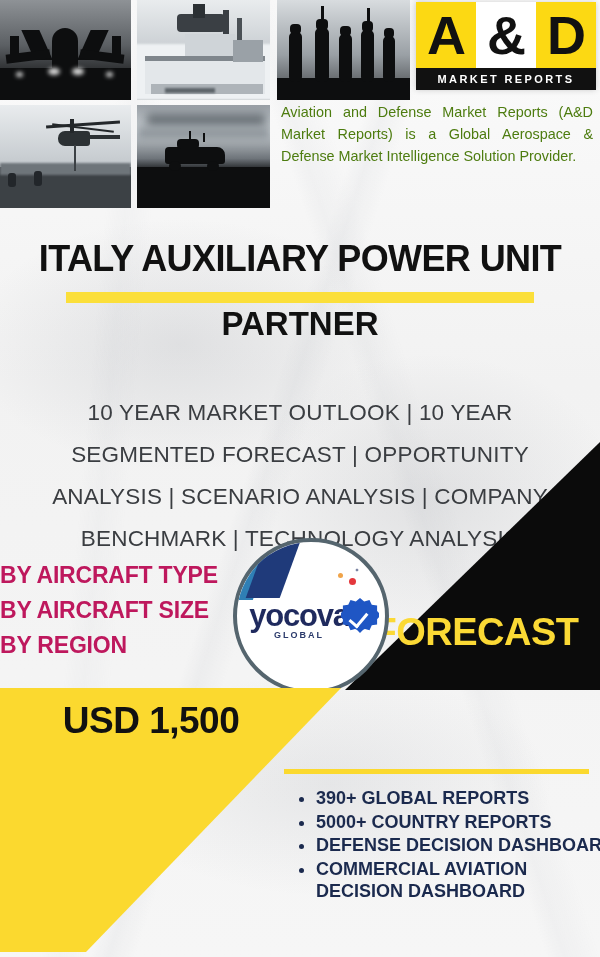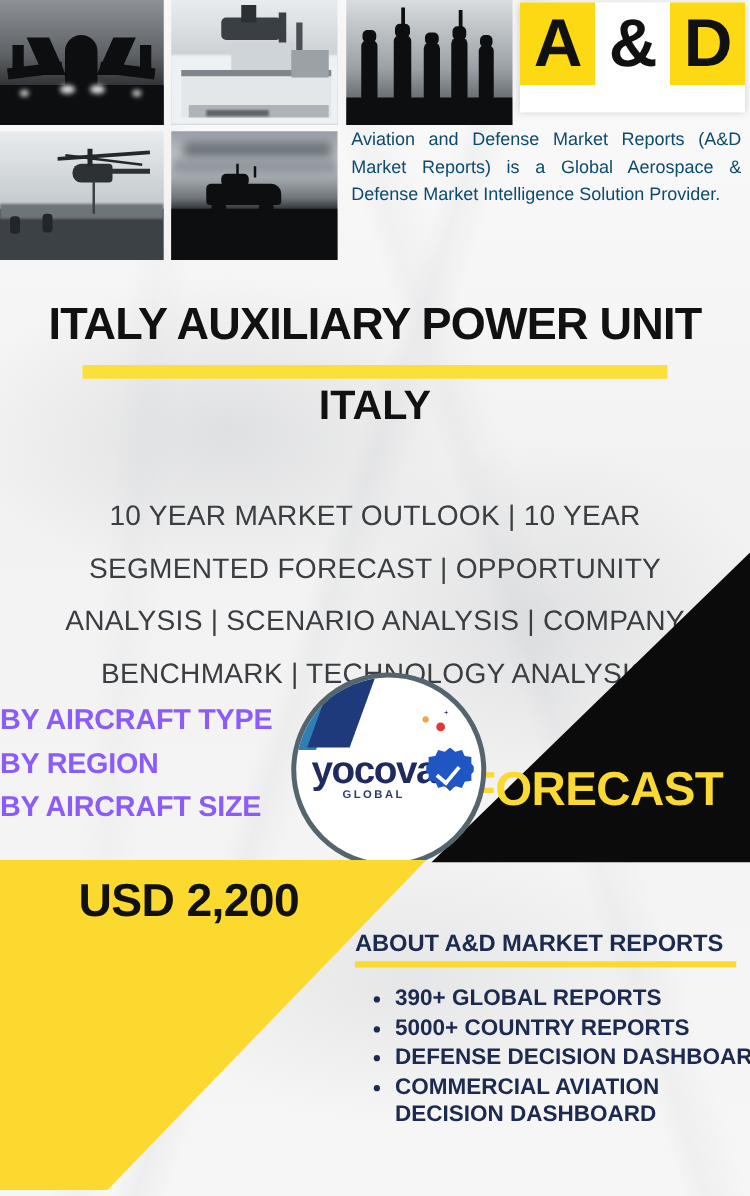--- a/index.html
+++ b/index.html
@@ -50,21 +50,21 @@
   .logo-cell.y{background:#FCD913;}
   .logo-cell.w{background:#ffffff;}
   .logo-letter{font-family:"Liberation Sans", sans-serif;font-weight:bold;font-size:54px;
                color:#111;line-height:1;letter-spacing:-1px;}
   .logo-bar{position:absolute;left:0;top:66px;width:180px;height:22px;background:#111;
             display:flex;align-items:center;justify-content:center;}
   .logo-bar span{color:#fff;font-size:11px;letter-spacing:2.4px;font-weight:bold;}
 
   
   .intro{position:absolute;left:281px;top:101px;width:312px;
-         font-size:14.4px;line-height:22px;color:#0c4a6e;text-align:justify;}
+         font-size:14.4px;line-height:22px;color:#4d7c0f;text-align:justify;}
 
   
   .title{position:absolute;left:-4px;top:240px;width:608px;text-align:center;
          font-weight:bold;font-size:36px;letter-spacing:-0.6px;color:#111;line-height:1.04;}
   .title-underline{position:absolute;left:66px;top:292px;width:468px;height:11px;background:#FBDF3A;}
   .title2{position:absolute;left:0;top:305px;width:600px;text-align:center;
           font-weight:bold;font-size:33px;color:#111;}
 
   
   .subtitle{position:absolute;left:14px;top:392px;width:572px;text-align:center;
@@ -72,21 +72,21 @@
 
   
   .black-tri{position:absolute;left:0;top:430px;width:600px;height:262px;
              background:#0b0b0b;
              clip-path:polygon(600px 12px, 600px 260px, 345px 260px);}
   .forecast{position:absolute;left:352px;top:610px;width:248px;text-align:center;
             color:#FBD935;font-weight:bold;font-size:38px;line-height:44px;letter-spacing:-0.5px;}
 
   
   .bylines{position:absolute;left:0;top:558px;font-weight:bold;font-size:23px;
-           line-height:35px;color:#8b5cf6;letter-spacing:-0.2px;}
+           line-height:35px;color:#be185d;letter-spacing:-0.2px;}
 
   
   .badge{position:absolute;left:233px;top:538px;width:148px;height:148px;border-radius:50%;
          background:#fff;border:4px solid #55656e;overflow:hidden;}
   .badge-chev{position:absolute;}
   .chev1{left:20px;top:-6px;width:34px;height:62px;background:#1f3a7a;
          transform:skewX(-20deg);}
   .chev2{left:6px;top:2px;width:20px;height:56px;background:#2f7fb5;
          transform:skewX(-20deg);}
   .chev3{left:-4px;top:16px;width:14px;height:42px;background:#a9cde3;
@@ -212,61 +212,63 @@
       <div class="logo-cell y">
         <span class="logo-letter">A</span>
       </div>
       <div class="logo-cell w">
         <span class="logo-letter">&amp;</span>
       </div>
       <div class="logo-cell y">
         <span class="logo-letter">D</span>
       </div>
     </div>
+    <div class="logo-bar">
+      <span>MARKET REPORTS</span>
+    </div>
   </div>
 
   <div class="intro">Aviation and Defense Market Reports (A&amp;D Market Reports) is a Global Aerospace &amp; Defense Market Intelligence Solution Provider.</div>
 
   <div class="title">ITALY AUXILIARY POWER UNIT</div>
   <div class="title-underline"></div>
-  <div class="title2">ITALY</div>
+  <div class="title2">PARTNER</div>
 
   <div class="subtitle">10 YEAR MARKET OUTLOOK | 10 YEAR SEGMENTED FORECAST | OPPORTUNITY ANALYSIS | SCENARIO ANALYSIS | COMPANY BENCHMARK | TECHNOLOGY ANALYSIS</div>
 
   <div class="black-tri"></div>
   <div class="forecast">
     <div>FORECAST</div>
   </div>
 
   <div class="bylines">
     <div>BY AIRCRAFT TYPE</div>
+    <div>BY AIRCRAFT SIZE</div>
     <div>BY REGION</div>
-    <div>BY AIRCRAFT SIZE</div>
   </div>
 
   <div class="badge">
     <div class="badge-chev chev3"></div>
     <div class="badge-chev chev2"></div>
     <div class="badge-chev chev1"></div>
     <div class="dot-o"></div>
     <div class="dot-r"></div>
     <div class="dot-s"></div>
     <div class="yocova">yocova</div>
     <div class="partner">GLOBAL</div>
     <div class="verified">
       <div class="v-star"></div>
       <div class="v-circ"></div>
       <div class="v-check"></div>
     </div>
   </div>
 
   <div class="yellow-band"></div>
-  <div class="price">USD 2,200</div>
-
-  <div class="about-title">ABOUT A&amp;D MARKET REPORTS</div>
+  <div class="price">USD 1,500</div>
+
   <div class="about-underline"></div>
   <ul class="about-list">
     <li>390+ GLOBAL REPORTS</li>
     <li>5000+ COUNTRY REPORTS</li>
     <li>DEFENSE DECISION DASHBOARD</li>
     <li>COMMERCIAL AVIATION DECISION DASHBOARD</li>
   </ul>
 
 
 </div>

